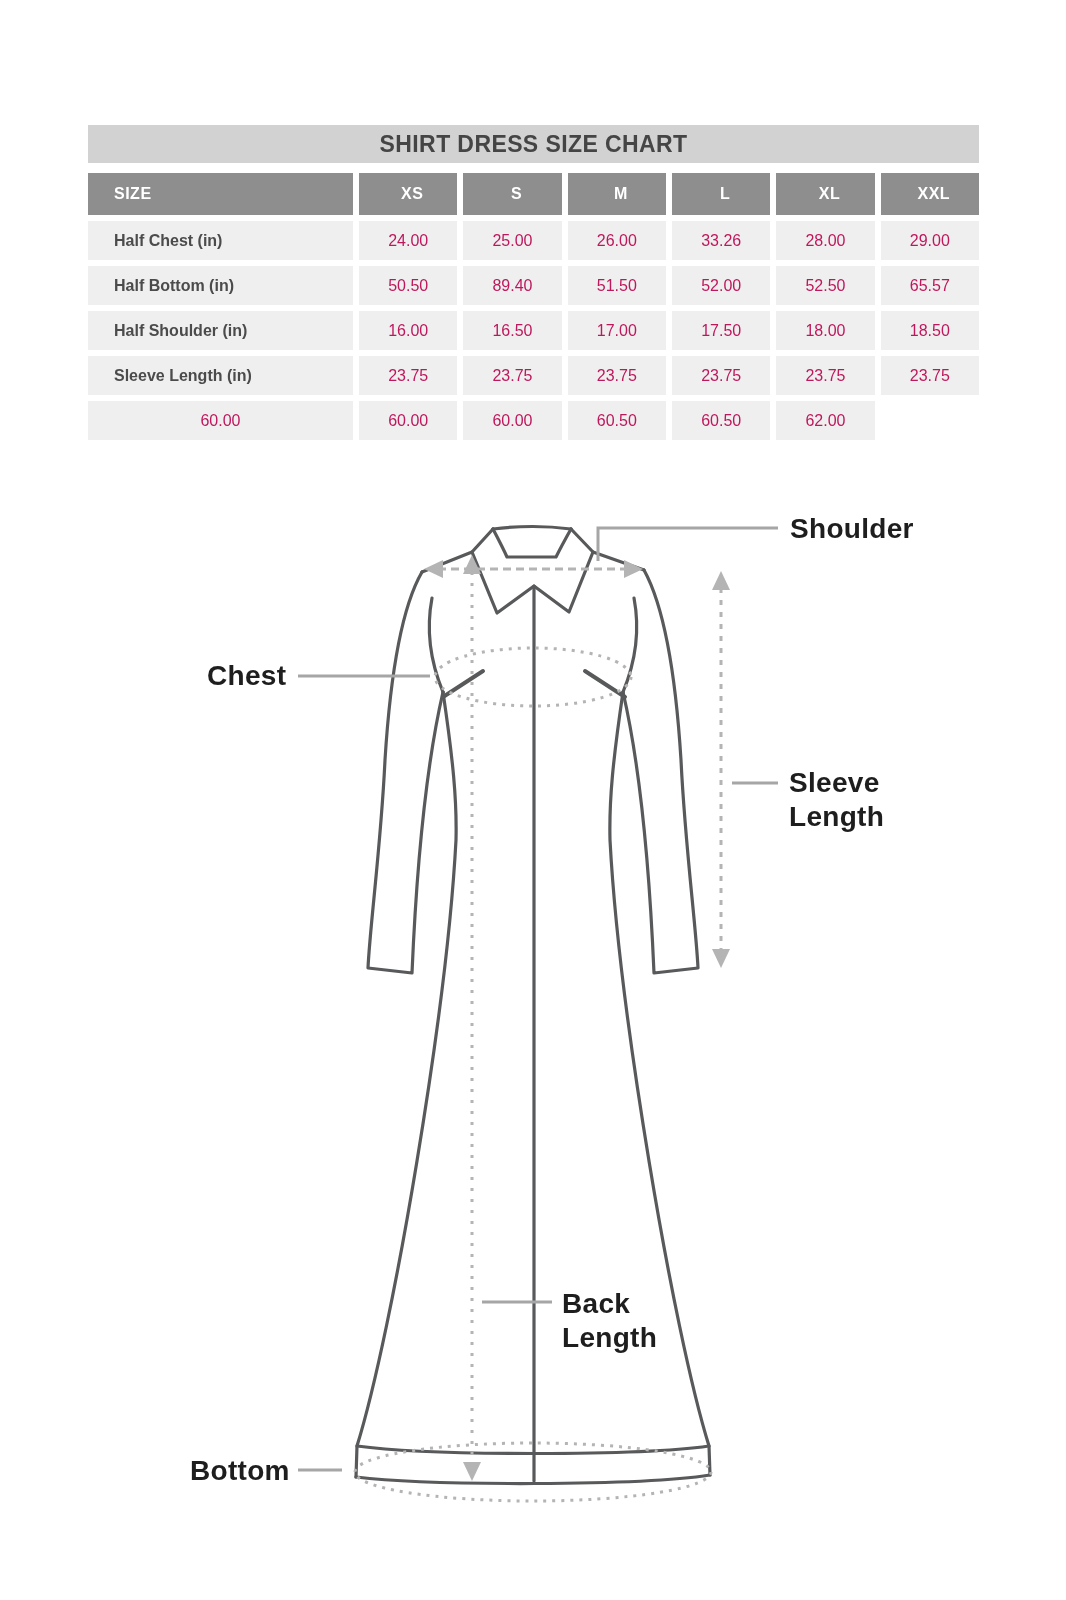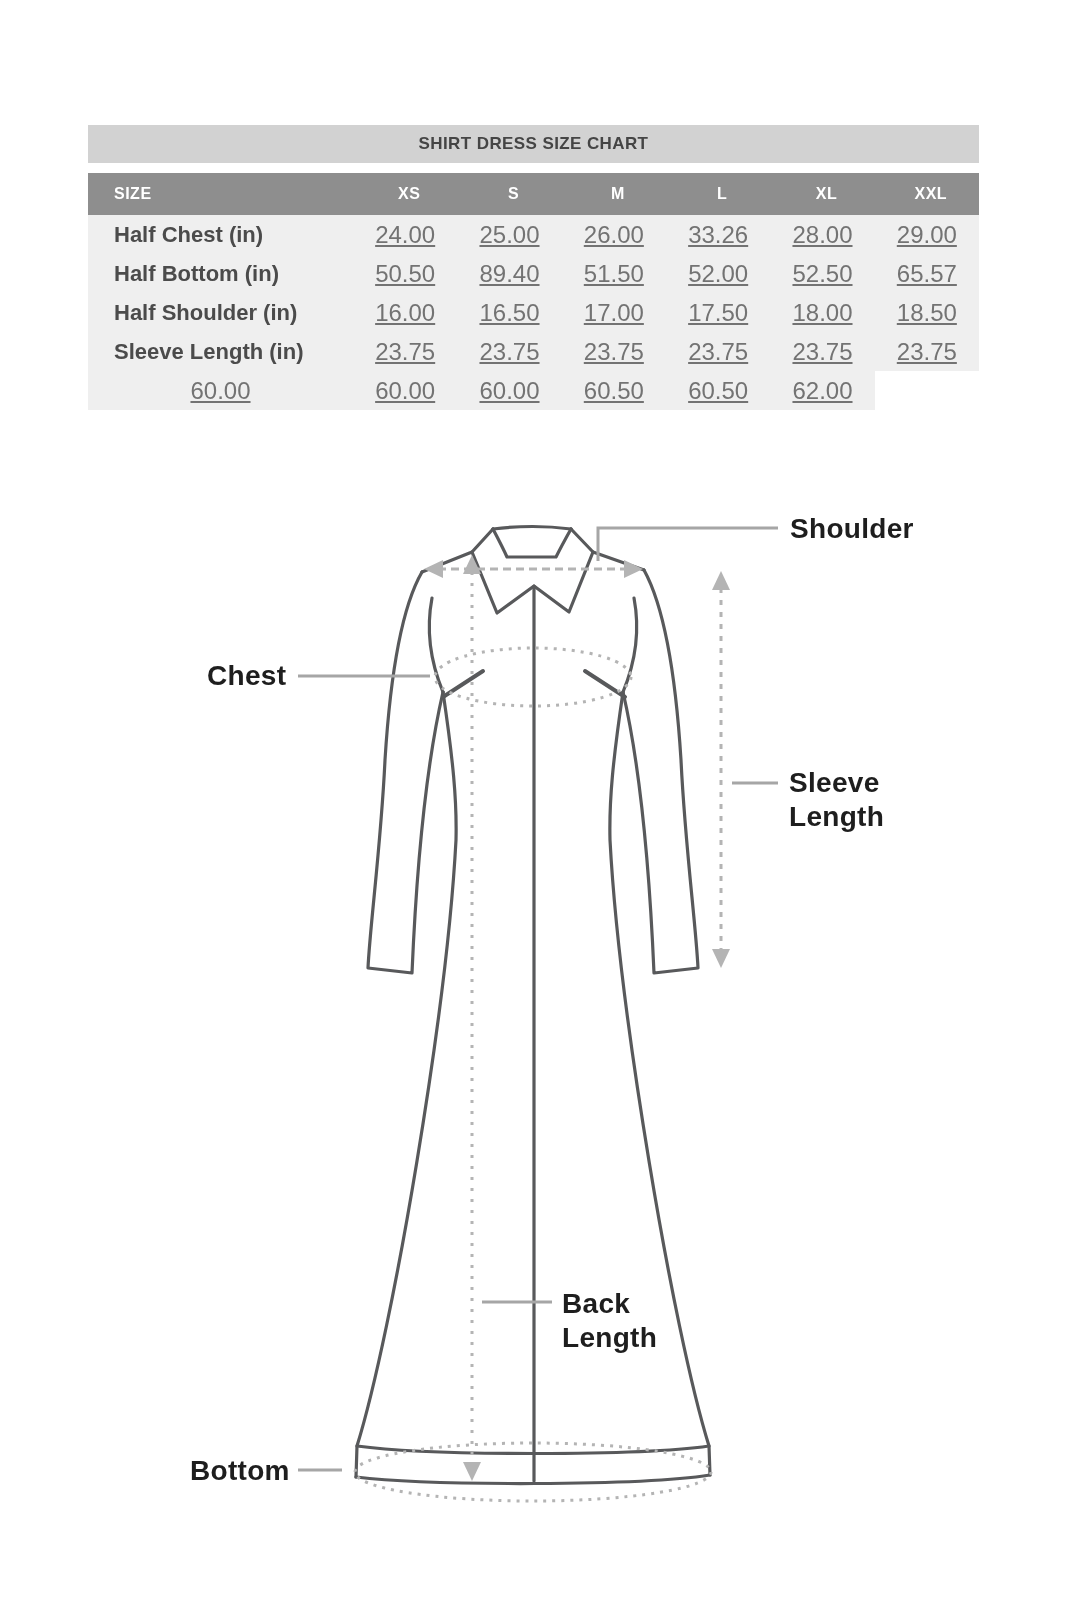--- a/index.html
+++ b/index.html
@@ -1,30 +1,30 @@
 <!DOCTYPE html>
 <html><head>
 <meta charset="utf-8">
 <style>
   html,body{margin:0;padding:0;background:#ffffff;}
   .page{position:relative;width:1066px;height:1600px;background:#ffffff;overflow:hidden;
         font-family:"Liberation Sans",sans-serif;}
   
   .size-chart{position:absolute;left:88px;top:125px;width:891px;}
   .chart-title{height:38px;background:#d2d2d2;color:#454545;font-weight:bold;
-               font-size:17px;letter-spacing:.4px;display:flex;align-items:center;
+               font-size:23px;letter-spacing:.4px;display:flex;align-items:center;
                justify-content:center;margin-bottom:10px;}
   .chart-grid{display:grid;grid-template-columns:265px repeat(6,1fr);
-              grid-template-rows:42px repeat(5,39px);}
+              grid-template-rows:42px repeat(5,39px);gap:6px;}
   .cell{display:flex;align-items:center;justify-content:center;}
   .cell.head{background:#8e8e8e;color:#ffffff;font-weight:bold;font-size:16px;letter-spacing:.5px;padding-left:8px;}
   .cell.head.first{justify-content:flex-start;padding-left:26px;}
-  .cell.label{background:#efefef;color:#4b4b4b;font-weight:bold;font-size:22px;
+  .cell.label{background:#efefef;color:#4b4b4b;font-weight:bold;font-size:16px;
               justify-content:flex-start;padding-left:26px;}
-  .cell.val{background:#efefef;color:#737373;font-size:24px;text-decoration:underline;}
+  .cell.val{background:#efefef;color:#be185d;font-size:16px;}
   
   .diagram-svg{position:absolute;left:0;top:0;width:1066px;height:1600px;}
   .diag-label{font-family:"Liberation Sans",sans-serif;font-weight:bold;font-size:28px;
               fill:#1e1e1e;letter-spacing:.3px;}
 </style>
 </head>
 <body>
 
 <div class="page">
 

